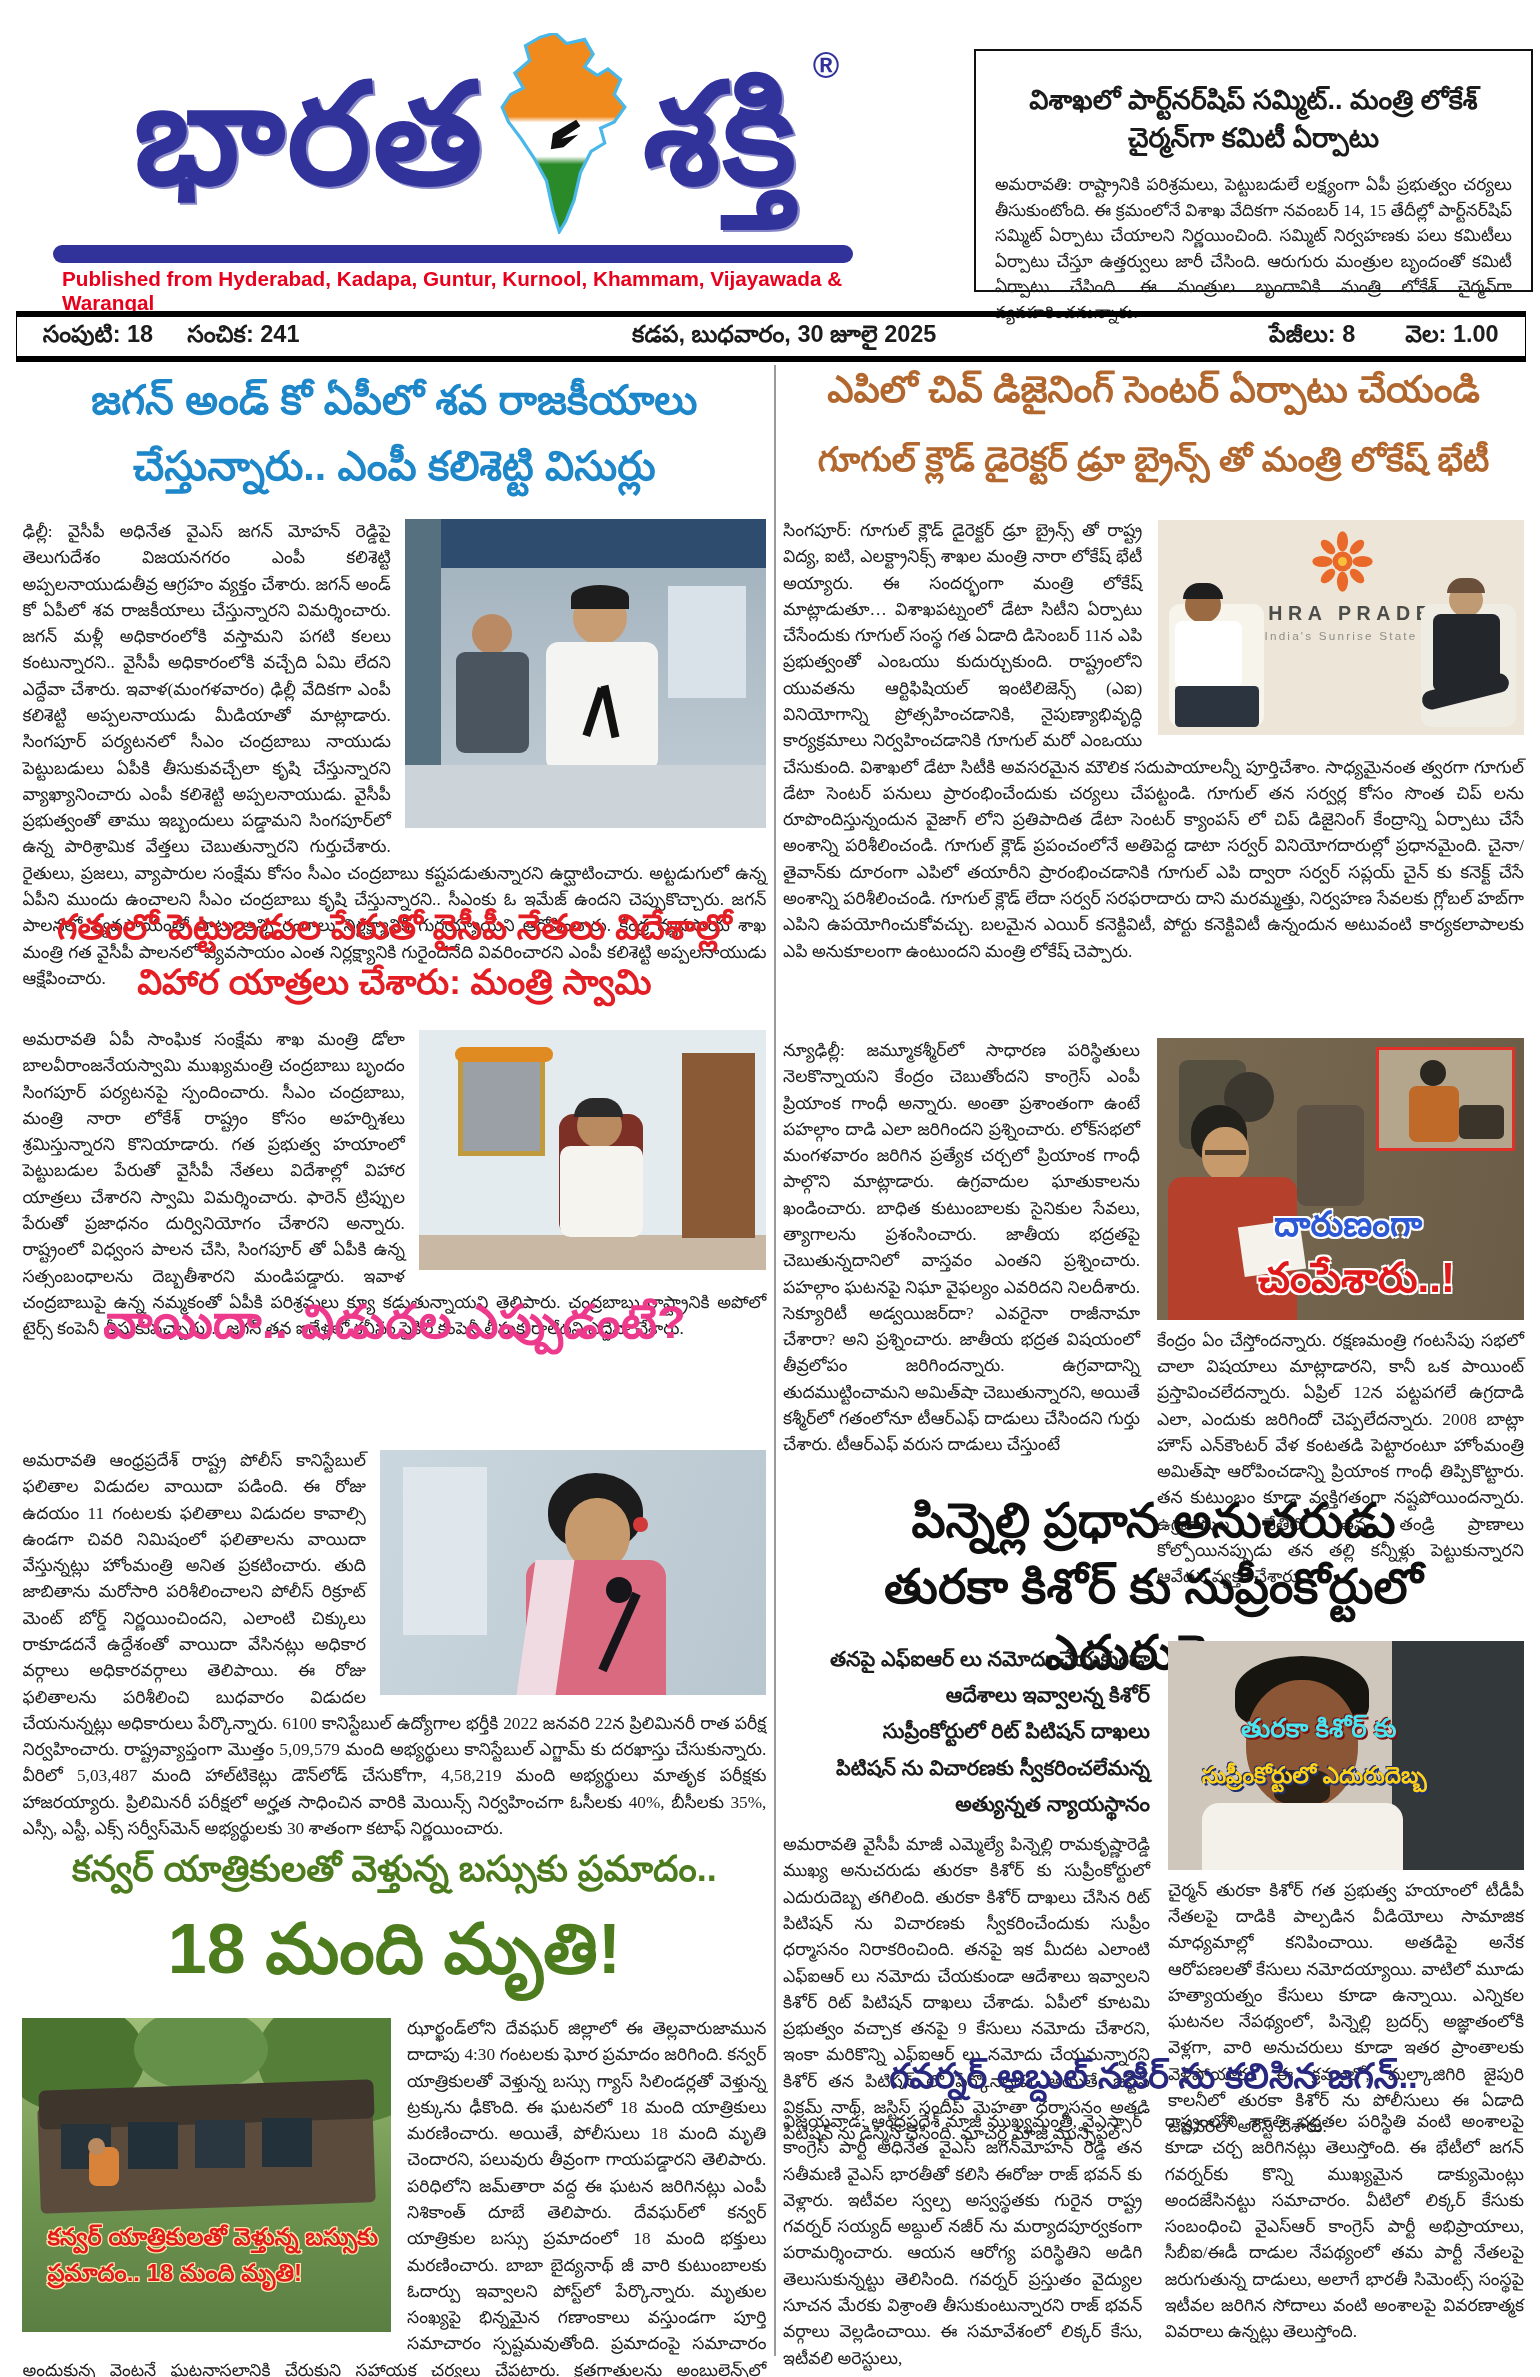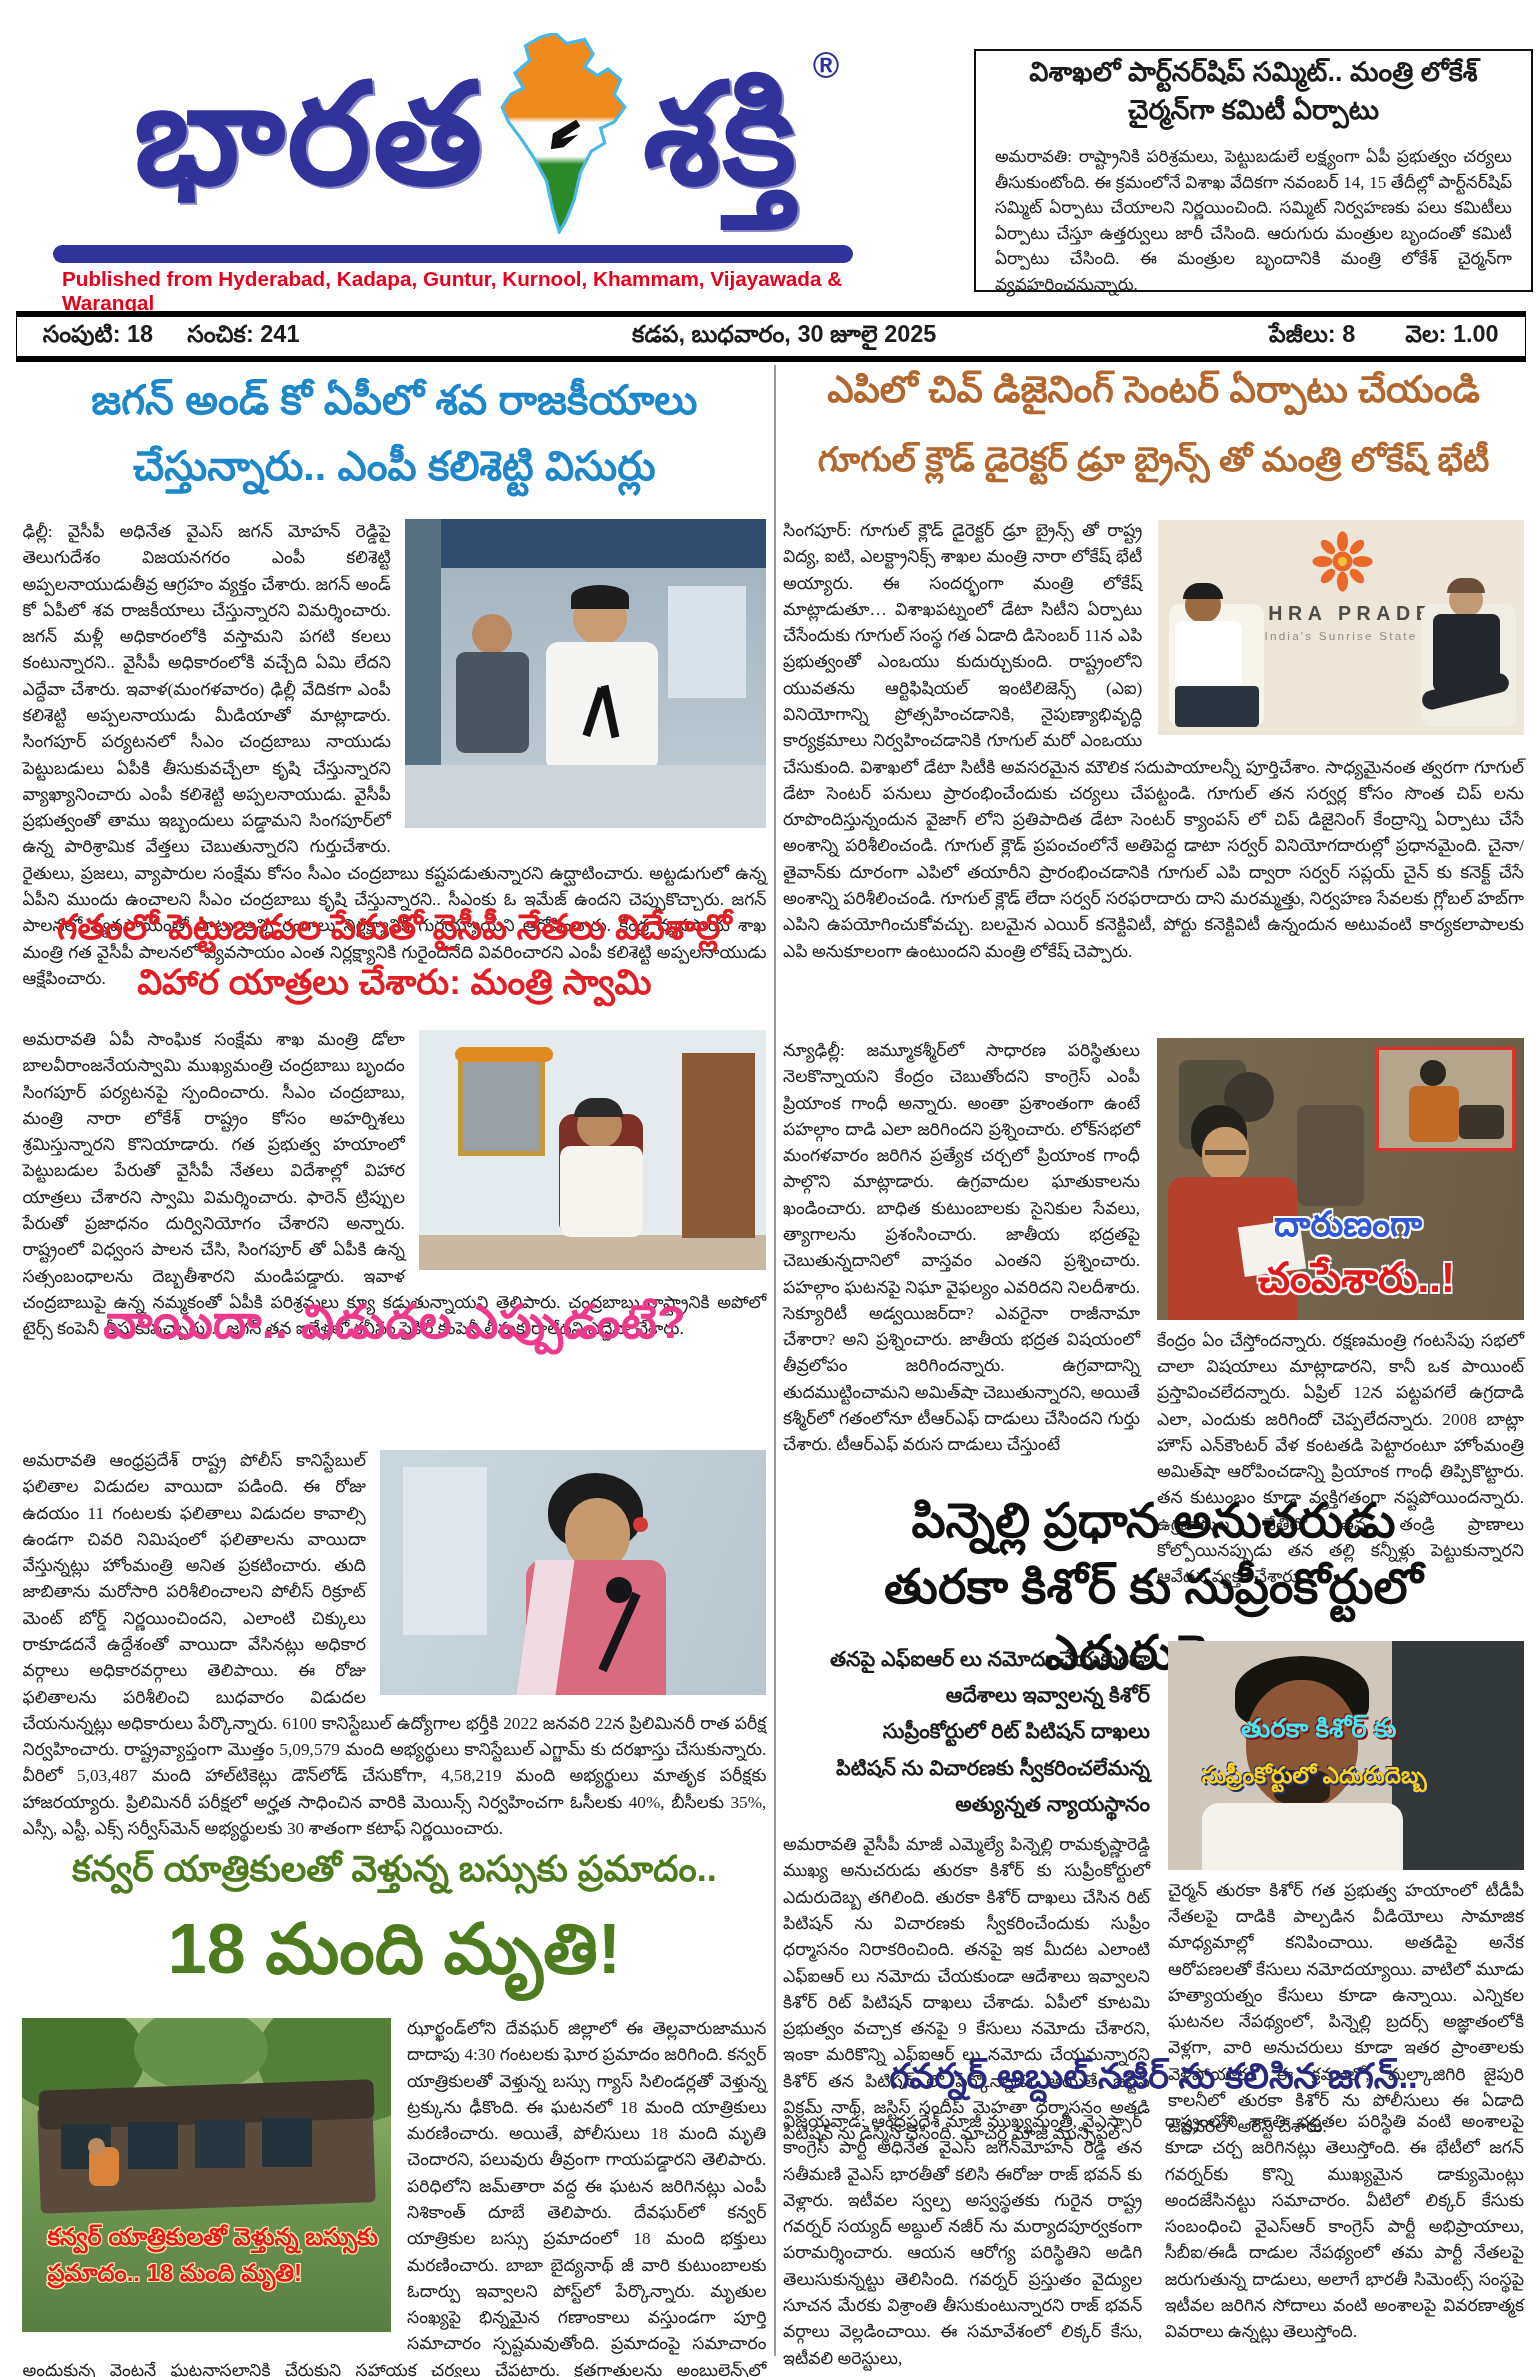--- a/index.html
+++ b/index.html
@@ -11,21 +11,21 @@
   .ph{position:relative;overflow:hidden;background:#ccc;}
   .ph *{position:absolute;}
   
   #masthead{left:28px;top:22.4px;width:917px;height:224px;display:flex;align-items:center;justify-content:center;gap:14.5px;}
   #masthead .word{font-family:"Liberation Sans",sans-serif;font-weight:bold;font-size:141px;line-height:1;
         color:#32329b;text-shadow:2.2px 2.2px 0 #8888c8;letter-spacing:2.2px;white-space:nowrap;}
   #regmark{font-size:36px;color:#32329b;font-weight:bold;align-self:flex-start;margin-top:22.4px;font-family:"Liberation Sans",sans-serif;}
   #mast-bar{left:53px;top:245px;width:800px;height:18px;background:#32329b;border-radius:9px;}
   #tagline{left:62px;top:267px;width:850px;font-family:"Liberation Sans",sans-serif;font-weight:bold;
         font-size:20.7px;color:#e8001c;}
-  #topbox{left:974px;top:49px;width:559px;height:243px;border:2.8px solid #111;padding:2px 19px;box-sizing:border-box;}
+  #topbox{left:974px;top:49px;width:559px;height:243px;border:2.8px solid #111;padding:30px 19px;box-sizing:border-box;}
   #topbox .bh{font-size:27px;line-height:1.42;margin-bottom:14.5px;}
   #topbox .bb{font-size:17px;line-height:1.5;text-align:justify;}
   
   #datebar{left:15.7px;top:311px;width:1510px;height:51px;box-sizing:border-box;
         border-top:6.2px solid #000;border-bottom:6.2px solid #000;border-left:1.7px solid #000;border-right:1.7px solid #000;
         display:flex;align-items:center;font-family:"Liberation Sans",sans-serif;font-weight:bold;font-size:23.5px;padding:0 26px;}
   #datebar .seg{white-space:nowrap;}
   
   .vrule{width:1.7px;background:#9a9a9a;}
   

